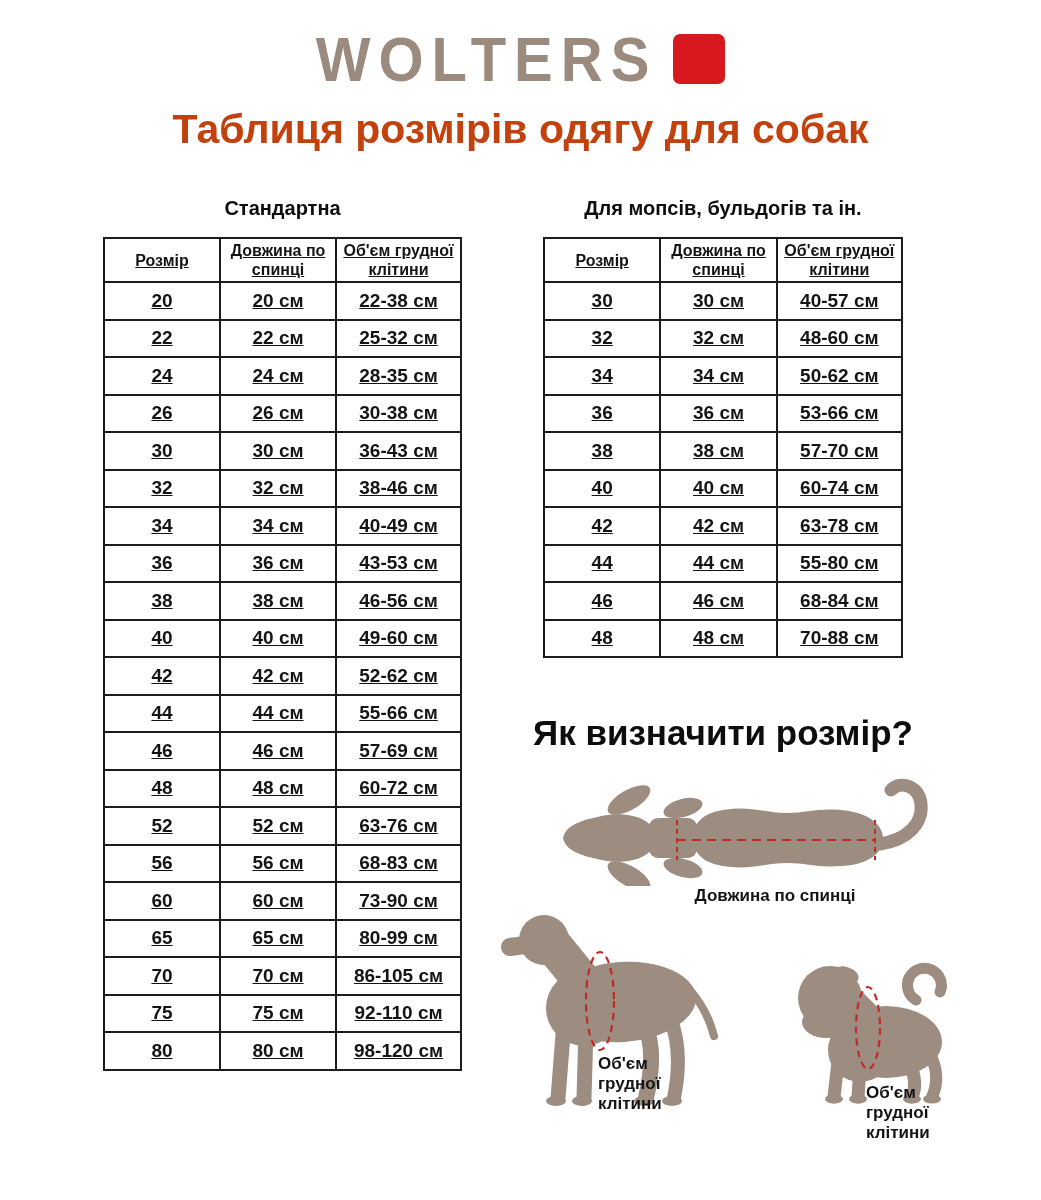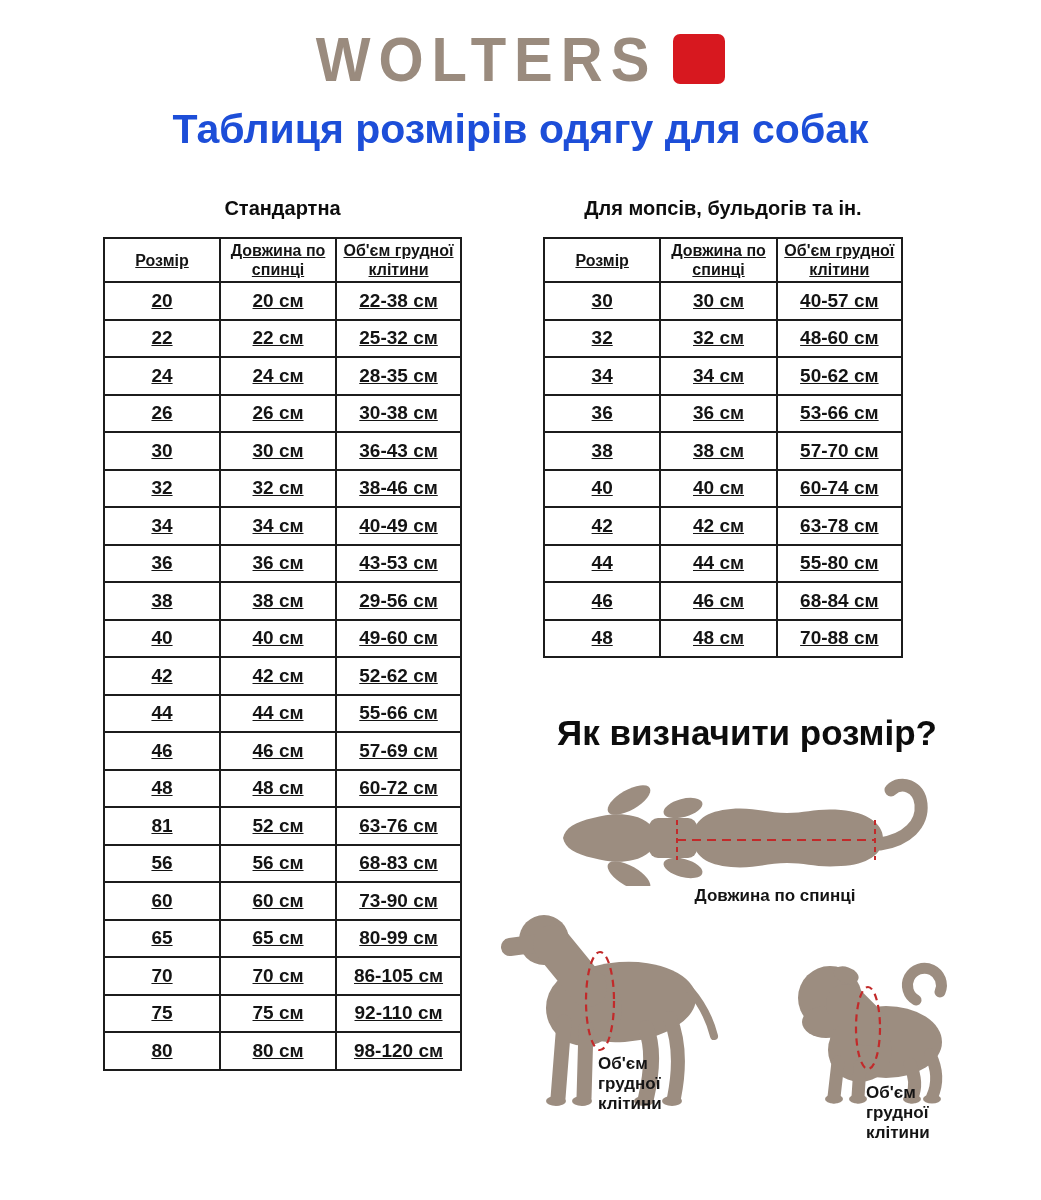--- a/index.html
+++ b/index.html
@@ -11,31 +11,31 @@
   }
   *{margin:0;padding:0;box-sizing:border-box;}
   body{background:#fff;}
   .page{
     position:relative;width:1041px;height:1200px;background:#ffffff;overflow:hidden;
     font-family:"Liberation Sans", sans-serif;color:var(--ink);
   }
   .logo{position:absolute;top:30px;left:0;width:100%;display:flex;justify-content:center;align-items:center;gap:16px;}
   .logo-text{font-size:58px;font-weight:bold;color:var(--logo);letter-spacing:8px;transform:scaleY(1.08);line-height:1;}
   .logo-square{width:52px;height:50px;background:var(--accent);border-radius:7px;}
-  .main-title{position:absolute;left:0;top:106px;width:100%;text-align:center;font-size:41px;font-weight:bold;color:#1d4ed8;}
+  .main-title{position:absolute;left:0;top:106px;width:100%;text-align:center;font-size:41px;font-weight:bold;color:#c2410c;}
   .table-title{position:absolute;top:197px;text-align:center;font-size:20px;font-weight:bold;color:#0d0d0d;}
   .t-standard-title{left:103px;width:359px;}
   .t-pugs-title{left:543px;width:360px;}
   table.size-table{position:absolute;border-collapse:collapse;table-layout:fixed;background:#fff;text-decoration:underline;}
   table.t-standard{left:103px;top:237px;width:359px;}
   table.t-pugs{left:543px;top:237px;width:360px;}
   .size-table th,.size-table td{border:2px solid #1c1c1c;text-align:center;vertical-align:middle;color:var(--ink);}
   .size-table th{font-size:16px;font-weight:bold;height:43px;line-height:19px;padding:2px 4px;}
   .size-table td{font-size:19px;font-weight:bold;height:37.5px;}
-  .guide-title{position:absolute;left:517px;top:713px;width:460px;text-align:center;font-size:35px;font-weight:bold;color:#0d0d0d;}
+  .guide-title{position:absolute;left:493px;top:713px;width:460px;text-align:center;font-size:35px;font-weight:bold;color:#0d0d0d;}
   .svg-abs{position:absolute;}
   .dog-fill{fill:var(--dog);}
   .dog-stroke{stroke:var(--dog);fill:none;stroke-linecap:round;}
   .measure-line{stroke:var(--measure);stroke-width:2.2;stroke-dasharray:9 6;fill:none;}
   .measure-tick{stroke:var(--measure);stroke-width:2;stroke-dasharray:5 4;fill:none;}
   .measure-ellipse{stroke:var(--measure);stroke-width:2.2;stroke-dasharray:7 5;fill:none;}
   .label{position:absolute;font-weight:bold;font-size:17px;color:var(--ink);}
   .back-label{left:640px;top:886px;width:270px;text-align:center;}
   .chest-label{line-height:20px;margin-top:27px;}
   .chest-label-1{left:598px;top:1027px;}
@@ -106,21 +106,21 @@
           <td>40-49 см</td>
         </tr>
         <tr>
           <td>36</td>
           <td>36 см</td>
           <td>43-53 см</td>
         </tr>
         <tr>
           <td>38</td>
           <td>38 см</td>
-          <td>29-56 см</td>
+          <td>46-56 см</td>
         </tr>
         <tr>
           <td>40</td>
           <td>40 см</td>
           <td>49-60 см</td>
         </tr>
         <tr>
           <td>42</td>
           <td>42 см</td>
           <td>52-62 см</td>
@@ -134,21 +134,21 @@
           <td>46</td>
           <td>46 см</td>
           <td>57-69 см</td>
         </tr>
         <tr>
           <td>48</td>
           <td>48 см</td>
           <td>60-72 см</td>
         </tr>
         <tr>
-          <td>81</td>
+          <td>52</td>
           <td>52 см</td>
           <td>63-76 см</td>
         </tr>
         <tr>
           <td>56</td>
           <td>56 см</td>
           <td>68-83 см</td>
         </tr>
         <tr>
           <td>60</td>

